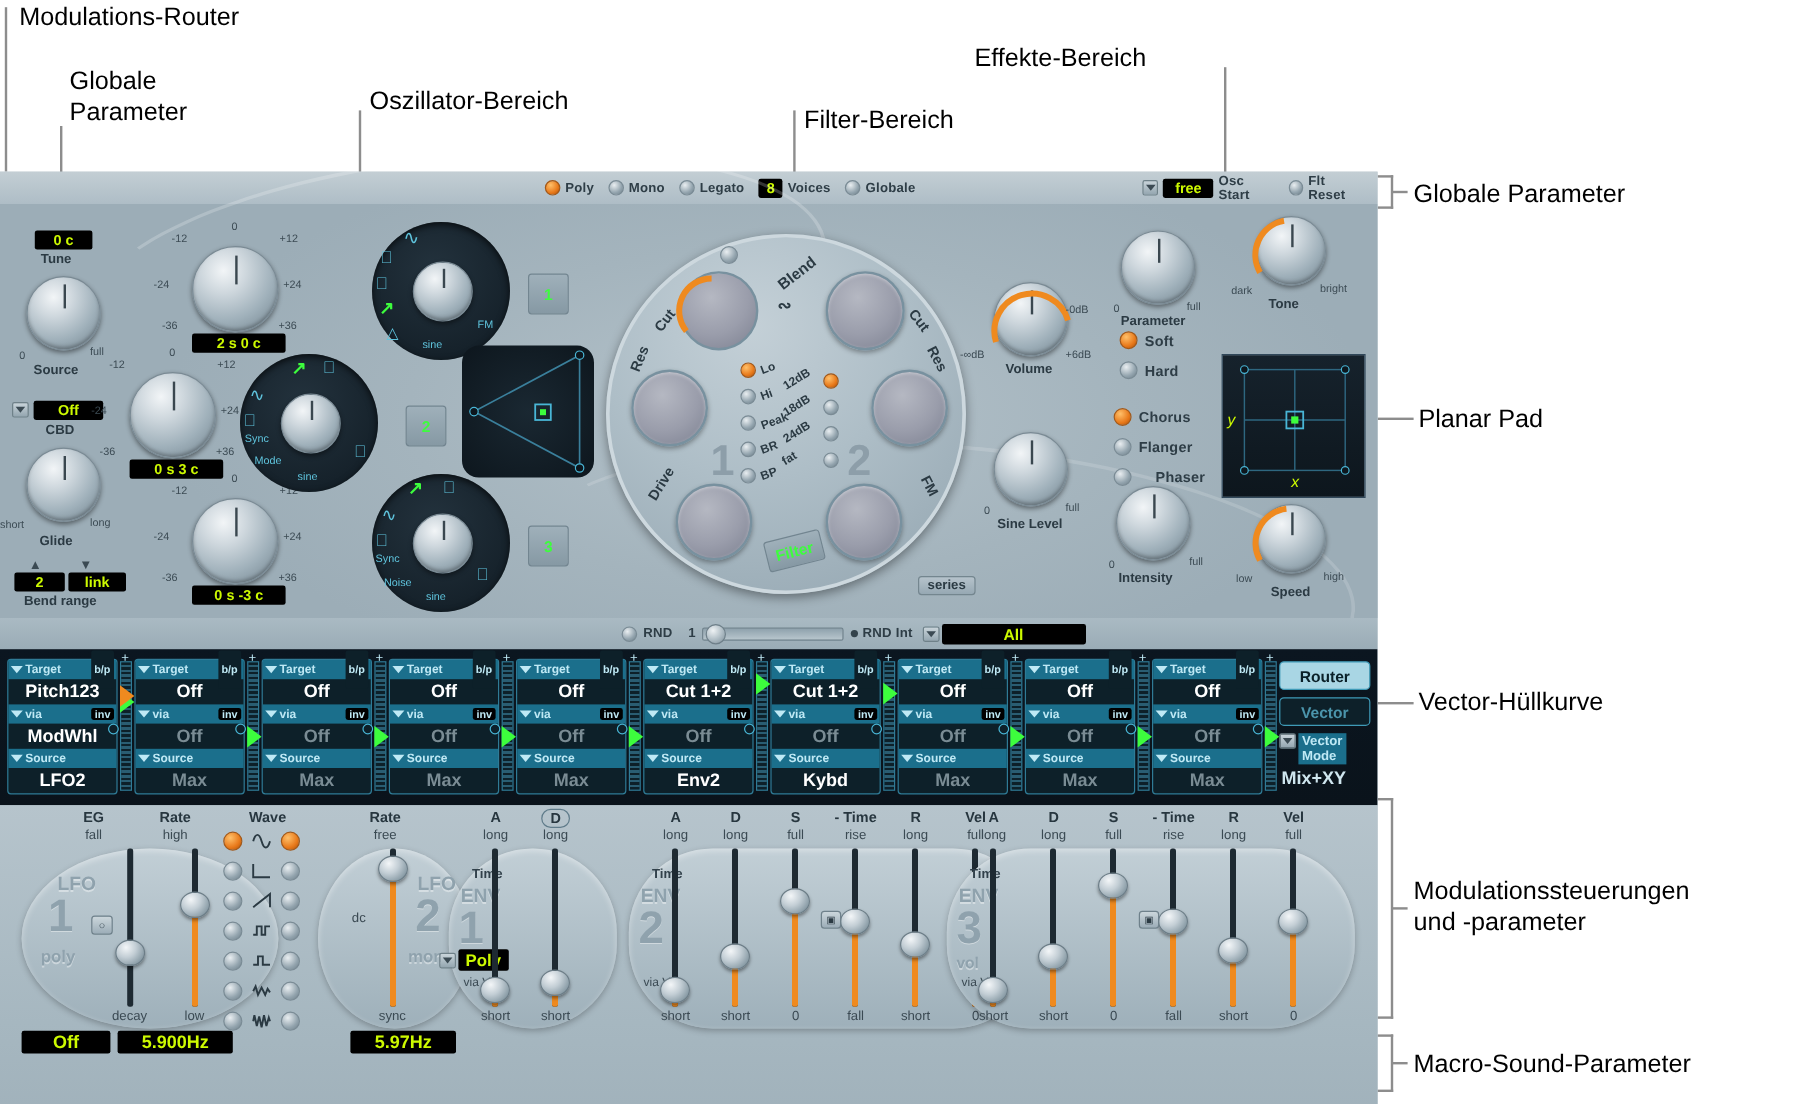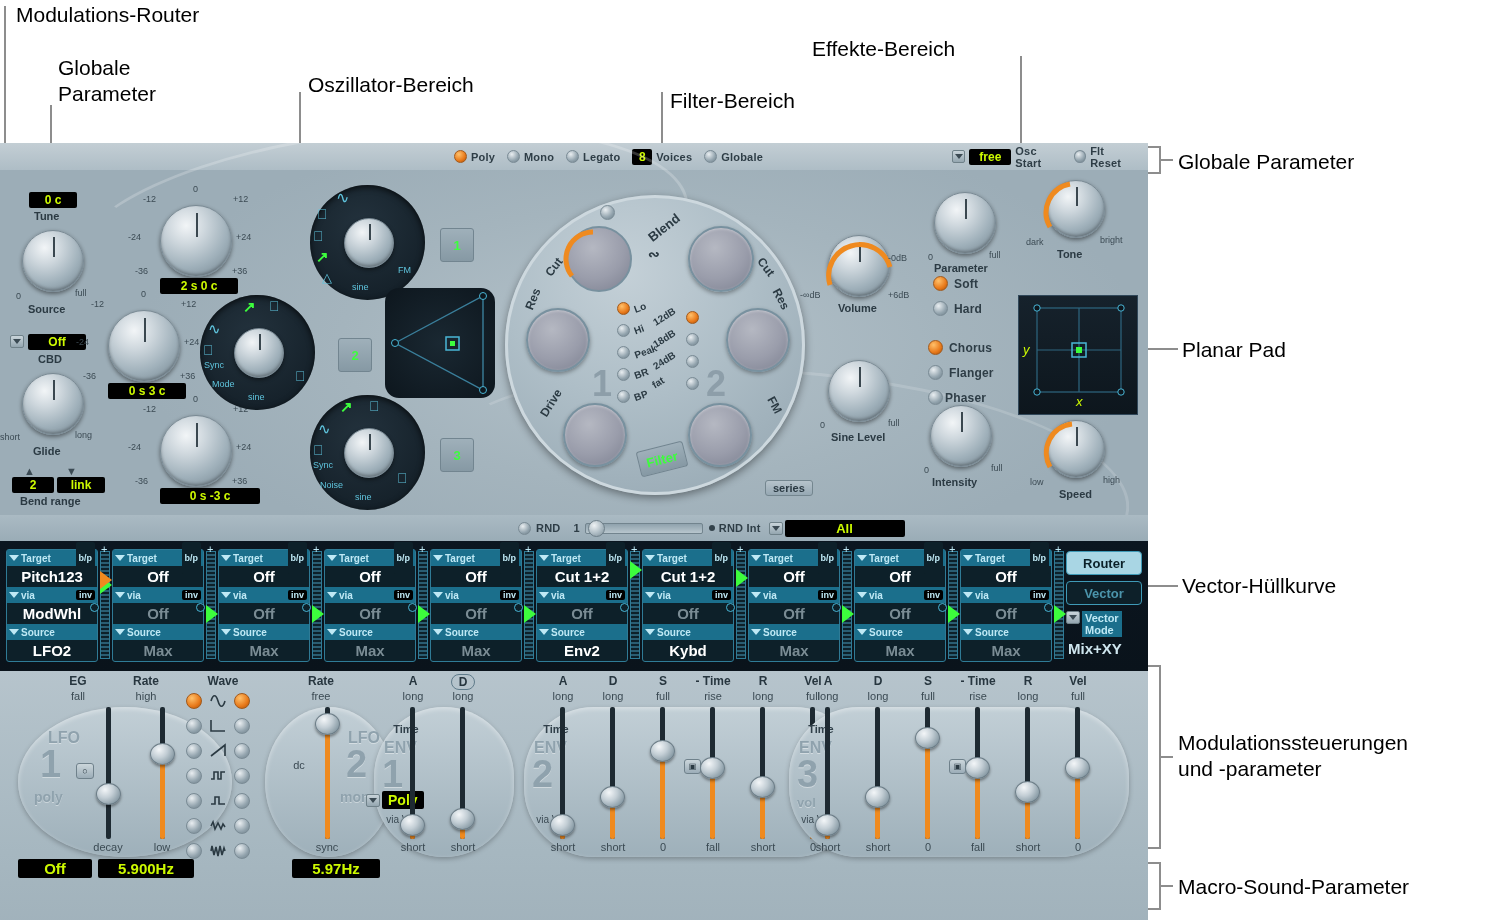--- a/index.html
+++ b/index.html
@@ -340,21 +340,21 @@
     <div class="lcd" style="position:absolute; left:108px; top:213px; width:78px;">0 s   3 c</div>
 
     <div class="knob" style="left:160px; top:245px; width:72px; height:72px;"></div>
     <div class="klab-sm" style="left:193px; top:224px;">0</div>
     <div class="klab-sm" style="left:143px; top:234px;">-12</div>
     <div class="klab-sm" style="left:233px; top:234px;">+12</div>
     <div class="klab-sm" style="left:128px; top:272px;">-24</div>
     <div class="klab-sm" style="left:236px; top:272px;">+24</div>
     <div class="klab-sm" style="left:135px; top:306px;">-36</div>
     <div class="klab-sm" style="left:232px; top:306px;">+36</div>
-    <div class="lcd" style="position:absolute; left:160px; top:318px; width:100px;">0 s  -3 c</div>
+    <div class="lcd" style="position:absolute; left:160px; top:318px; width:78px;">0 s  -3 c</div>
 
     <div class="knob-dark" style="left:310px; top:15px; width:115px; height:115px;"></div>
     <div class="knob" style="left:344px; top:48px; width:50px; height:50px;"></div>
     <div style="position:absolute; left:336px; top:18px; font-size:16px;" class="cyan">∿</div>
     <div style="position:absolute; left:318px; top:36px; font-size:14px;" class="cyan">⎕</div>
     <div style="position:absolute; left:314px; top:58px; font-size:14px;" class="cyan">⎕</div>
     <div style="position:absolute; left:316px; top:78px; font-size:15px;" class="grn">↗</div>
     <div style="position:absolute; left:322px; top:100px; font-size:13px;" class="cyan">△</div>
     <div class="klab-sm cyan" style="left:398px; top:95px;">FM</div>
     <div class="klab-sm cyan" style="left:352px; top:112px;">sine</div>
@@ -485,21 +485,21 @@
       </div>
     <div id="modfx">
         <div style="position: absolute; left: 928px; top: 170px; display: flex; align-items: center; gap: 6px;">
           <span class="gled on" style="width: 15px; height: 15px;"></span>
           <span class="glabel" style="font-size: 12px;">Chorus</span>
         </div>
         <div style="position: absolute; left: 928px; top: 195px; display: flex; align-items: center; gap: 6px;">
           <span class="gled" style="width: 15px; height: 15px;"></span>
           <span class="glabel" style="font-size: 12px;">Flanger</span>
         </div>
-        <div style="position: absolute; left: 928px; top: 220px; display: flex; align-items: center; gap: 2px;">
+        <div style="position: absolute; left: 928px; top: 220px; display: flex; align-items: center; gap: 20px;">
           <span class="gled" style="width: 15px; height: 15px;"></span>
           <span class="glabel" style="font-size: 12px;">Phaser</span>
         </div>
       </div>
 
     <div class="knob" style="left:828px; top:190px; width:62px; height:62px;"></div>
     <div class="klab-sm" style="left:820px; top:250px;">0</div>
     <div class="klab-sm" style="left:888px; top:248px;">full</div>
     <div class="klab" style="left:831px; top:261px;">Sine Level</div>
 

